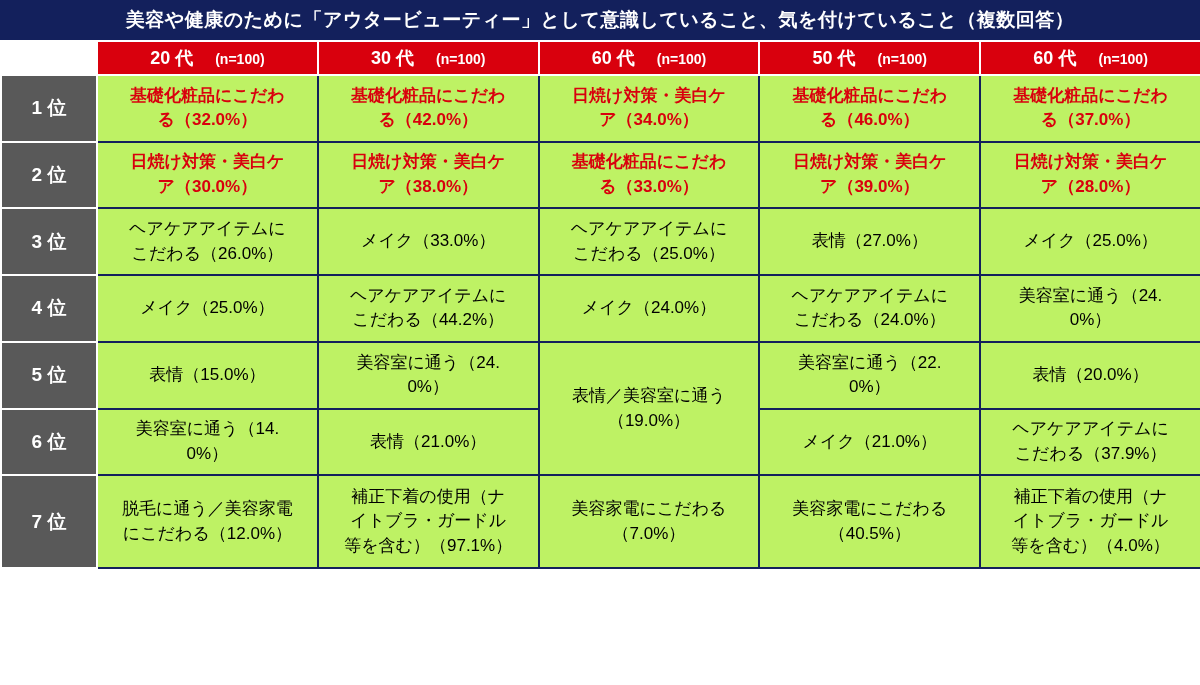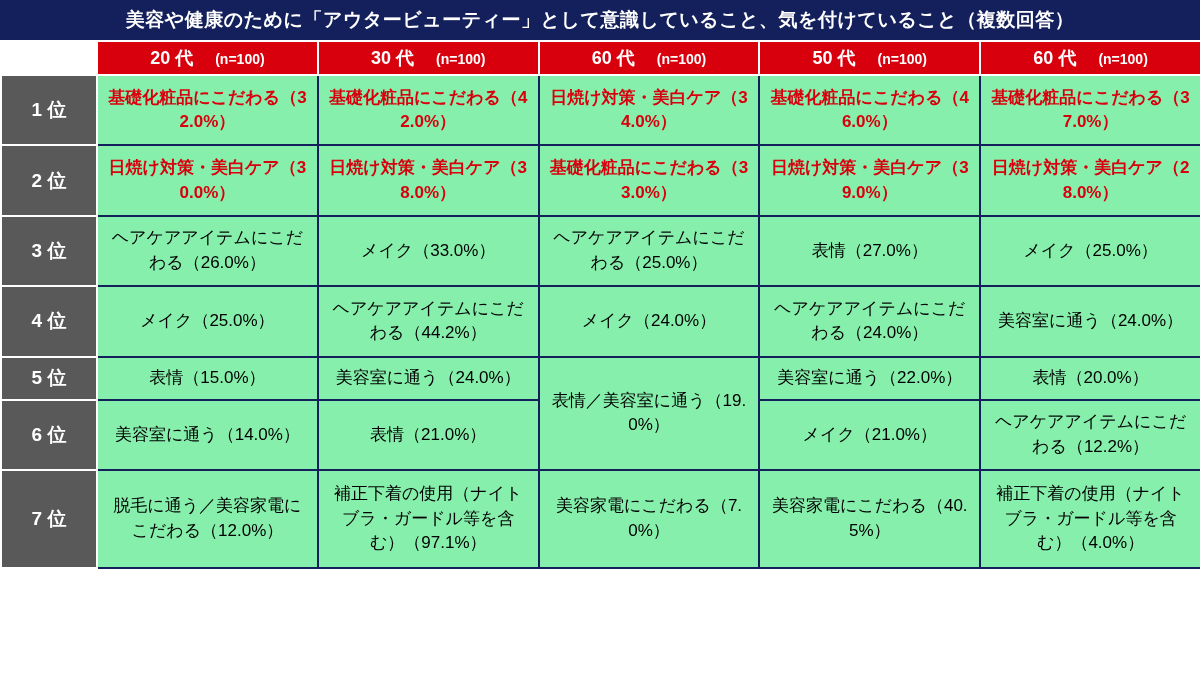--- a/index.html
+++ b/index.html
@@ -75,23 +75,23 @@
     border: 2px solid #ffffff;
     box-sizing: border-box;
     margin-left: 29px;
   }
   td.data-cell {
     border: 2px solid #13205c;
     font-size: 17px;
     line-height: 1.45;
     text-align: center;
     vertical-align: middle;
-    padding: 6px 8px;
+    padding: 6px 24px;
     color: #000000;
-    background: #86efac;
+    background: #bef264;
     box-sizing: border-box;
     word-break: break-all;
   }
   td.data-cell.highlight {
     color: #d9000d;
     font-weight: bold;
   }
   .row-1 td, .row-2 td { }
 </style>
 </head>
@@ -175,21 +175,21 @@
         <td class="data-cell" rowspan="2">表情／美容室に通う（19.0%）</td>
         <td class="data-cell">美容室に通う（22.0%）</td>
         <td class="data-cell">表情（20.0%）</td>
       </tr>
 
       <tr class="row-6">
         <td class="rank-cell">6 位</td>
         <td class="data-cell">美容室に通う（14.0%）</td>
         <td class="data-cell">表情（21.0%）</td>
         <td class="data-cell">メイク（21.0%）</td>
-        <td class="data-cell">ヘアケアアイテムにこだわる（12.2%）</td>
+        <td class="data-cell">ヘアケアアイテムにこだわる（37.9%）</td>
       </tr>
 
       <tr class="row-7">
         <td class="rank-cell">7 位</td>
         <td class="data-cell">脱毛に通う／美容家電にこだわる（12.0%）</td>
         <td class="data-cell">補正下着の使用（ナイトブラ・ガードル等を含む）（97.1%）</td>
         <td class="data-cell">美容家電にこだわる（7.0%）</td>
         <td class="data-cell">美容家電にこだわる（40.5%）</td>
         <td class="data-cell">補正下着の使用（ナイトブラ・ガードル等を含む）（4.0%）</td>
       </tr>

